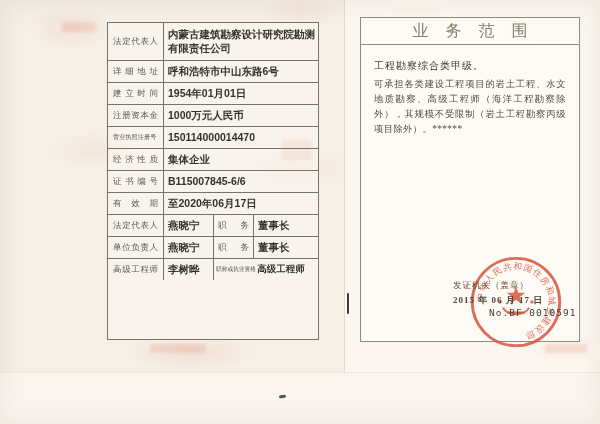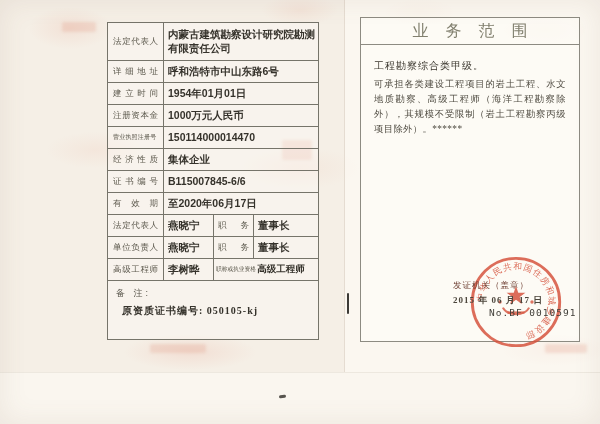--- a/index.html
+++ b/index.html
@@ -170,24 +170,20 @@
       <div class="cell lab">
           <span>高级工程师</span>
         </div>
       <div class="cell val name">李树晔</div>
       <div class="cell combo">
         <span class="tinytxt">职称或执业资格</span>
           <span class="cval">高级工程师</span>
       </div>
     </div>
 
-    <div class="t-row note-row">
-      <div class="note-label">备 注:</div>
-      <div class="note-value">原资质证书编号: 050105-kj</div>
-    </div>
   </div>
 
   <div class="scope-box">
     <div class="scope-head">
       <div class="scope-title">业务范围</div>
     </div>
     <div class="scope-body">
       <div class="scope-heading">工程勘察综合类甲级。</div>
       <div class="scope-text">可承担各类建设工程项目的岩土工程、水文地质勘察、高级工程师（海洋工程勘察除外），其规模不受限制（岩土工程勘察丙级项目除外）。******</div>
     </div>

